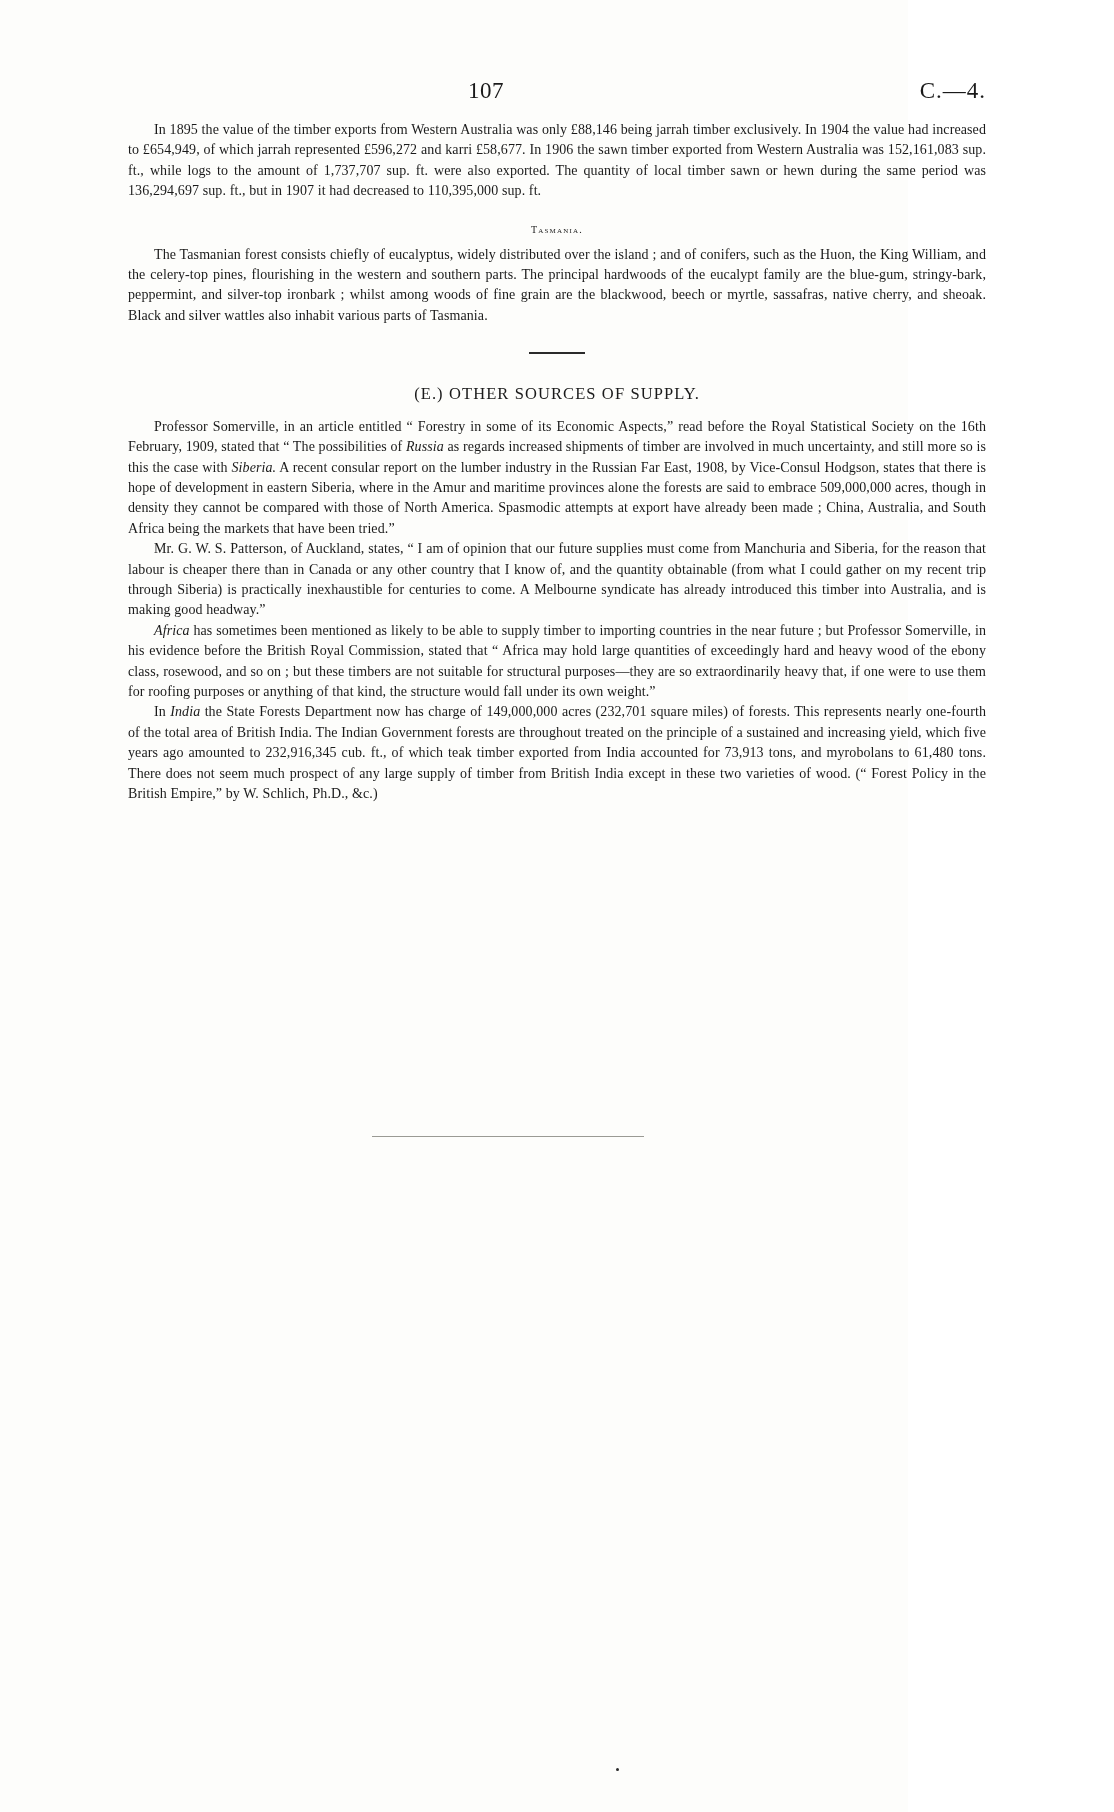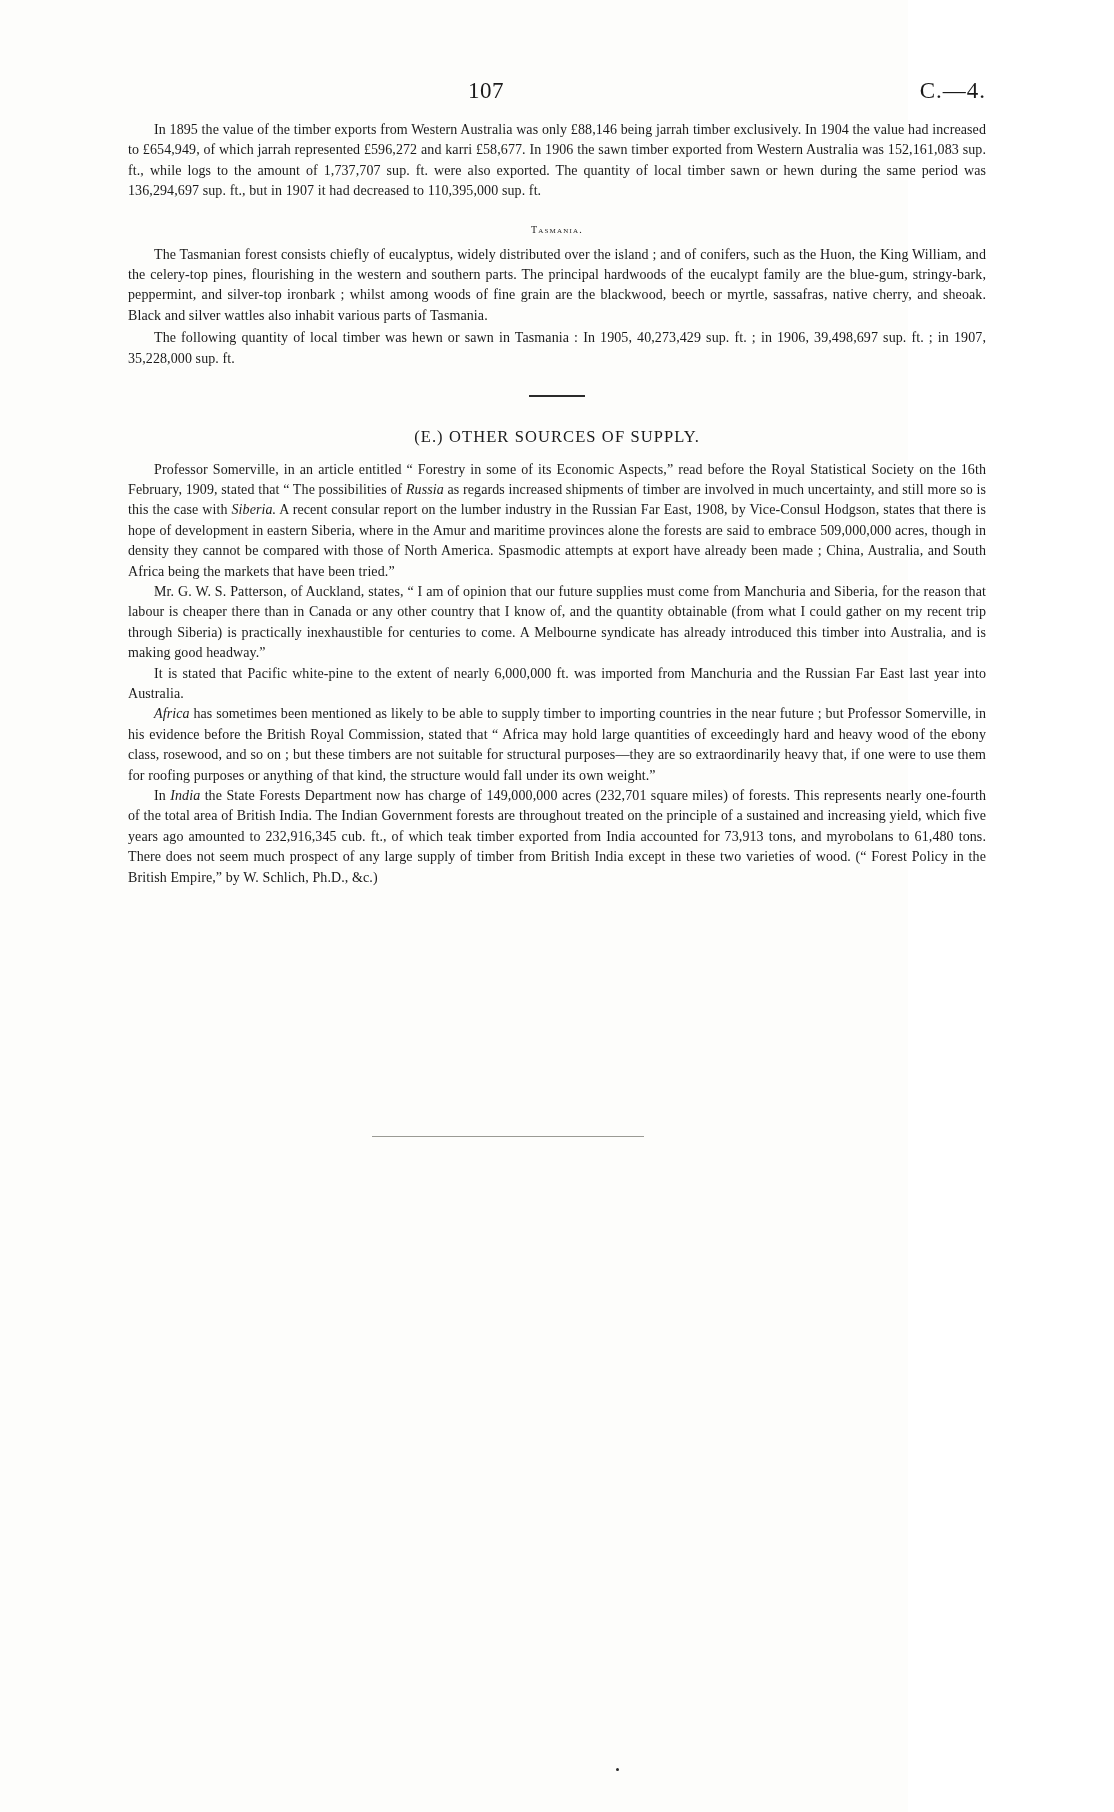--- a/index.html
+++ b/index.html
@@ -114,31 +114,29 @@
       <div class="page-number">107</div>
       <div class="doc-ref">C.—4.</div>
     </div>
 
     <p class="indent">In 1895 the value of the timber exports from Western Australia was only £88,146 being jarrah timber exclusively. In 1904 the value had increased to £654,949, of which jarrah represented £596,272 and karri £58,677. In 1906 the sawn timber exported from Western Australia was 152,161,083 sup. ft., while logs to the amount of 1,737,707 sup. ft. were also exported. The quantity of local timber sawn or hewn during the same period was 136,294,697 sup. ft., but in 1907 it had decreased to 110,395,000 sup. ft.</p>
 
     <div class="section-head small-caps">Tasmania.</div>
 
     <p class="indent tas-para">The Tasmanian forest consists chiefly of eucalyptus, widely distributed over the island ; and of conifers, such as the Huon, the King William, and the celery-top pines, flourishing in the western and southern parts. The principal hardwoods of the eucalypt family are the blue-gum, stringy-bark, peppermint, and silver-top ironbark ; whilst among woods of fine grain are the blackwood, beech or myrtle, sassafras, native cherry, and sheoak. Black and silver wattles also inhabit various parts of Tasmania.</p>
 
-    <p class="indent block-gap">The following quantity of local timber was hewn or sawn in Tasmania : In 1905, 40,273,429 sup. ft. ; in 1906, 39,498,697 sup. ft. ; in 1907, 35,228,000 sup. ft.</p>
 
     <div class="rule"></div>
 
     <div class="major-head">(E.) OTHER SOURCES OF SUPPLY.</div>
 
     <p class="indent"><span>Professor Somerville, in an article entitled “ Forestry in some of its Economic Aspects,” read before the Royal Statistical Society on the 16th February, 1909, stated that “ The possibilities of </span><i>Russia</i><span> as regards increased shipments of timber are involved in much uncertainty, and still more so is this the case with </span><i>Siberia.</i><span> A recent consular report on the lumber industry in the Russian Far East, 1908, by Vice-Consul Hodgson, states that there is hope of development in eastern Siberia, where in the Amur and maritime provinces alone the forests are said to embrace 509,000,000 acres, though in density they cannot be compared with those of North America. Spasmodic attempts at export have already been made ; China, Australia, and South Africa being the markets that have been tried.”</span></p>
 
     <p class="indent">Mr. G. W. S. Patterson, of Auckland, states, “ I am of opinion that our future supplies must come from Manchuria and Siberia, for the reason that labour is cheaper there than in Canada or any other country that I know of, and the quantity obtainable (from what I could gather on my recent trip through Siberia) is practically inexhaustible for centuries to come. A Melbourne syndicate has already introduced this timber into Australia, and is making good headway.”</p>
 
-    <p class="indent">It is stated that Pacific white-pine to the extent of nearly 6,000,000 ft. was imported from Manchuria and the Russian Far East last year into Australia.</p>
 
     <p class="indent"><i>Africa</i><span> has sometimes been mentioned as likely to be able to supply timber to importing countries in the near future ; but Professor Somerville, in his evidence before the British Royal Commission, stated that “ Africa may hold large quantities of exceedingly hard and heavy wood of the ebony class, rosewood, and so on ; but these timbers are not suitable for structural purposes—they are so extraordinarily heavy that, if one were to use them for roofing purposes or anything of that kind, the structure would fall under its own weight.”</span></p>
 
     <p class="indent"><span>In </span><i>India</i><span> the State Forests Department now has charge of 149,000,000 acres (232,701 square miles) of forests. This represents nearly one-fourth of the total area of British India. The Indian Government forests are throughout treated on the principle of a sustained and increasing yield, which five years ago amounted to 232,916,345 cub. ft., of which teak timber exported from India accounted for 73,913 tons, and myrobolans to 61,480 tons. There does not seem much prospect of any large supply of timber from British India except in these two varieties of wood. (“ Forest Policy in the British Empire,” by W. Schlich, Ph.D., &amp;c.)</span></p>
 
   </div>
 
   <div class="bottom-rule"></div>
   <div class="dot"></div>
 

